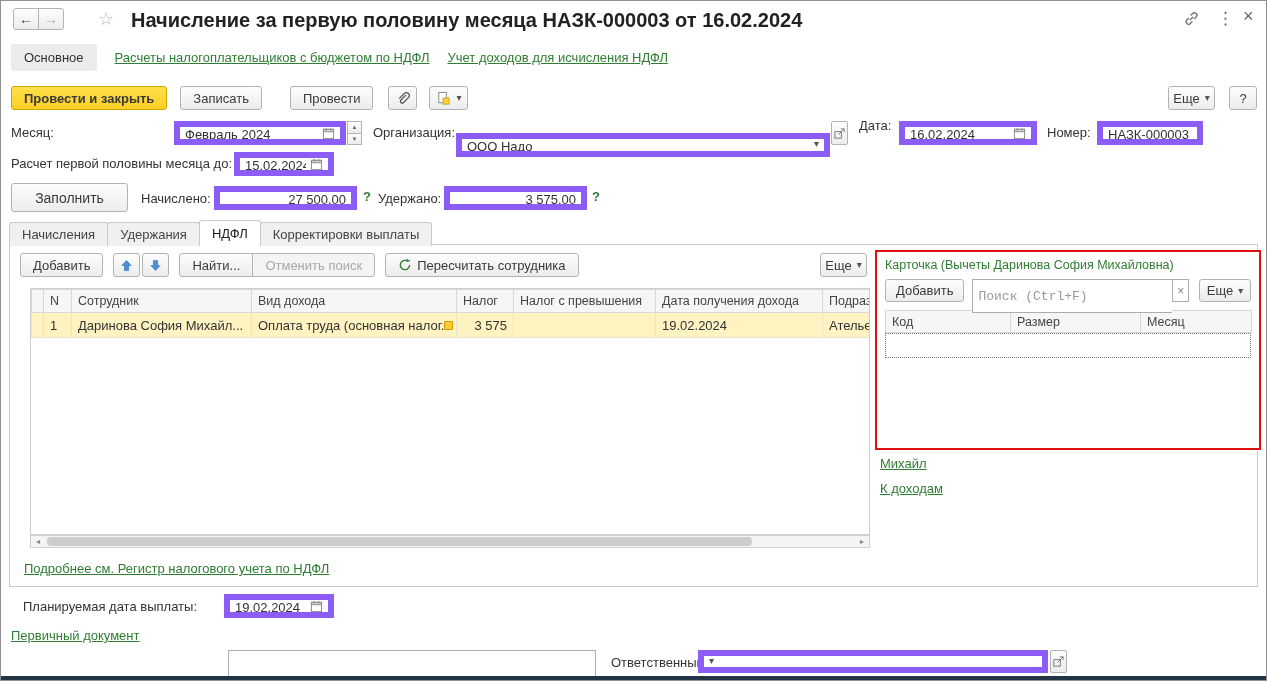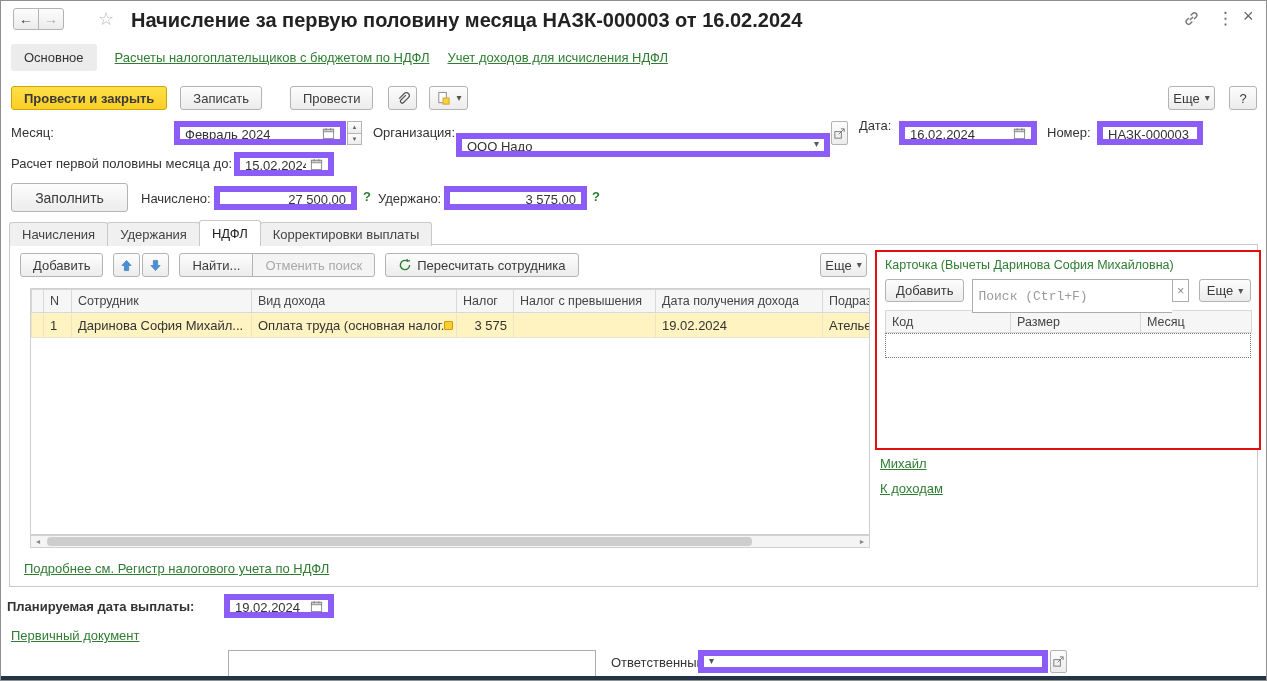--- a/index.html
+++ b/index.html
@@ -358,21 +358,21 @@
         </tr>
       </tbody>
         </table>
       <div class="dotted-row"></div>
     </div>
 
     <span class="abs glink" style="left:870px; top:211px;">Михайл</span>
     <span class="abs glink" style="left:870px; top:236px;">К доходам</span>
   </div>
 
-  <span class="abs label" style="left:6px; top:598px;font-weight:bold;">Планируемая дата выплаты:</span>
+  <span class="abs label" style="left:22px; top:598px;">Планируемая дата выплаты:</span>
   <span class="abs field" style="left:223px; top:593px; width:110px;">
     <span class="val">19.02.2024</span>
     <span class="cal">
       <svg viewBox="0 0 14 14" width="13" height="13">
           <rect x="1.5" y="2.5" width="11" height="10" fill="#fff" stroke="#888"></rect>
           <rect x="1.5" y="2.5" width="11" height="2.6" fill="#dcdcdc" stroke="#888"></rect>
           <line x1="4.5" y1="1" x2="4.5" y2="4" stroke="#888"></line>
           <line x1="9.5" y1="1" x2="9.5" y2="4" stroke="#888"></line>
         </svg>
     </span>

